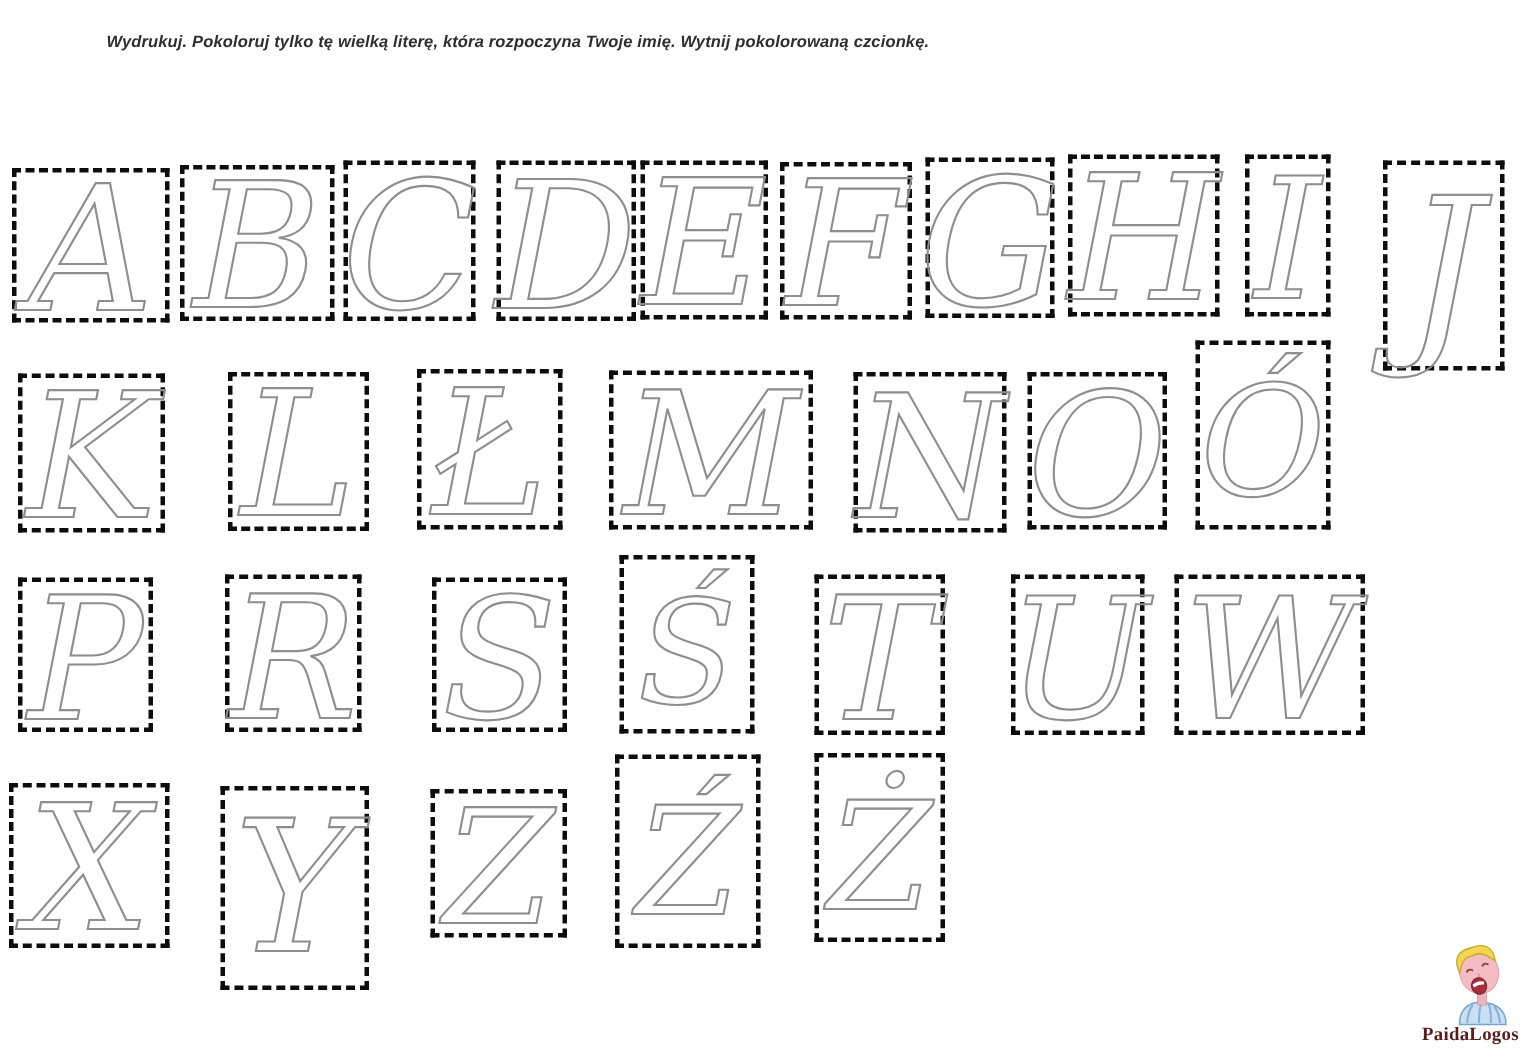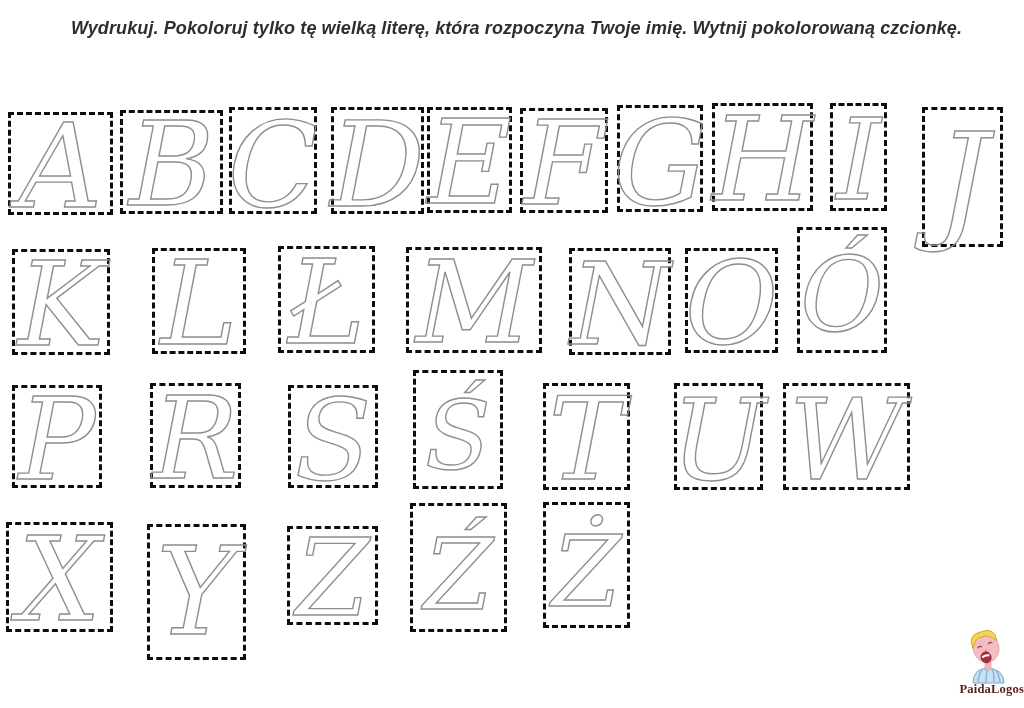--- a/index.html
+++ b/index.html
@@ -11,21 +11,21 @@
     font-family: "Liberation Sans", sans-serif;
   }
 
   
   .instructions {
     position: absolute;
     left: 71px; top: 15px;
     width: 900px;
     font-style: italic;
     font-weight: bold;
-    font-size: 18px;
+    font-size: 11px;
     line-height: 27px;
     color: #2e2e2e;
     letter-spacing: 0.1px;
   }
 
   
   .letters-grid { position: absolute; left: 0; top: 0; width: 1024px; height: 708px; }
   .letter-box {
     position: absolute;
     box-sizing: border-box;
@@ -43,21 +43,21 @@
     -webkit-text-stroke: 1.4px #8e8e8e;
     white-space: nowrap;
     user-select: none;
   }
 
   
   .logo {
     position: absolute;
     left: 948px; top: 624px;
     width: 76px; height: 80px;
-    text-align: right;
+    text-align: left;
   }
   .logo svg { display: block; margin: 0 auto; }
   .logo-caption {
     font-family: "Liberation Serif", serif;
     font-weight: bold;
     font-size: 12.5px;
     color: #5a1d1d;
     margin-top: -2px;
     letter-spacing: 0.2px;
   }

